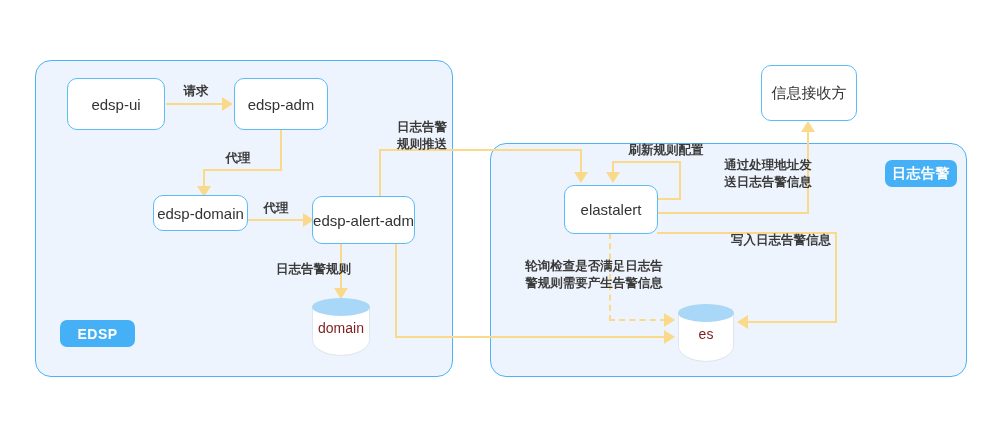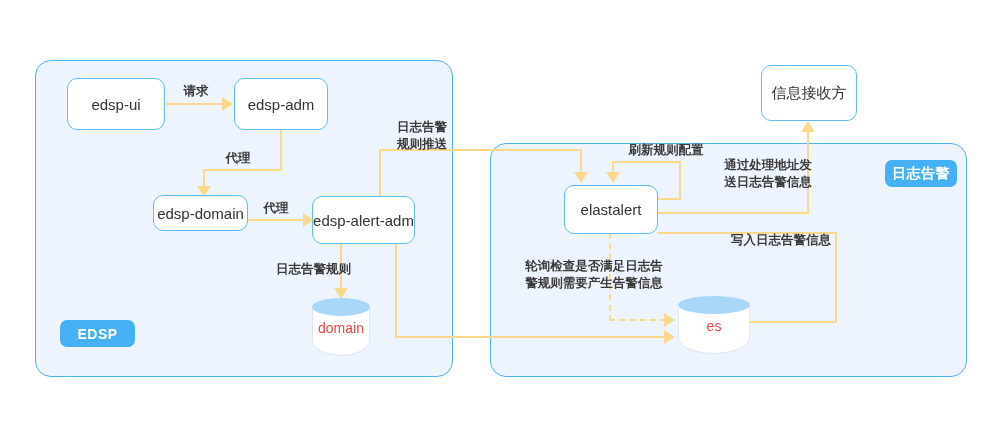--- a/index.html
+++ b/index.html
@@ -76,21 +76,21 @@
     border-radius: 50%;
     box-sizing: border-box;
   }
   .cyl .cyl-label {
     position: absolute;
     left: 0; right: 0;
     top: 50%;
     transform: translateY(-45%);
     text-align: center;
     font-size: 14px;
-    color: #ef4444;
+    color: #7f1d1d;
     z-index: 2;
   }
   
   .hline, .vline {
     position: absolute;
     background: #fad98b;
     z-index: 3;
   }
   .hline { height: 2px; }
   .vline { width: 2px; }
@@ -210,21 +210,21 @@
   <div class="cyl" style="left:312px; top:298px; width:58px; height:58px;">
     <div class="body"></div>
     <div class="top"></div>
     <div class="cyl-label">domain</div>
   </div>
 
   <div class="node" style="left:564px; top:185px; width:94px; height:49px;">
     <span>elastalert</span>
   </div>
 
-  <div class="cyl" style="left:678px; top:296px; width:72px; height:58px;">
+  <div class="cyl" style="left:678px; top:304px; width:56px; height:58px;">
     <div class="body"></div>
     <div class="top"></div>
     <div class="cyl-label">es</div>
   </div>
 
   <div class="node cn" style="left:761px; top:65px; width:96px; height:56px;">
     <span>信息接收方</span>
   </div>
 
   <div class="badge" style="left:60px; top:320px; width:75px; height:27px;">

